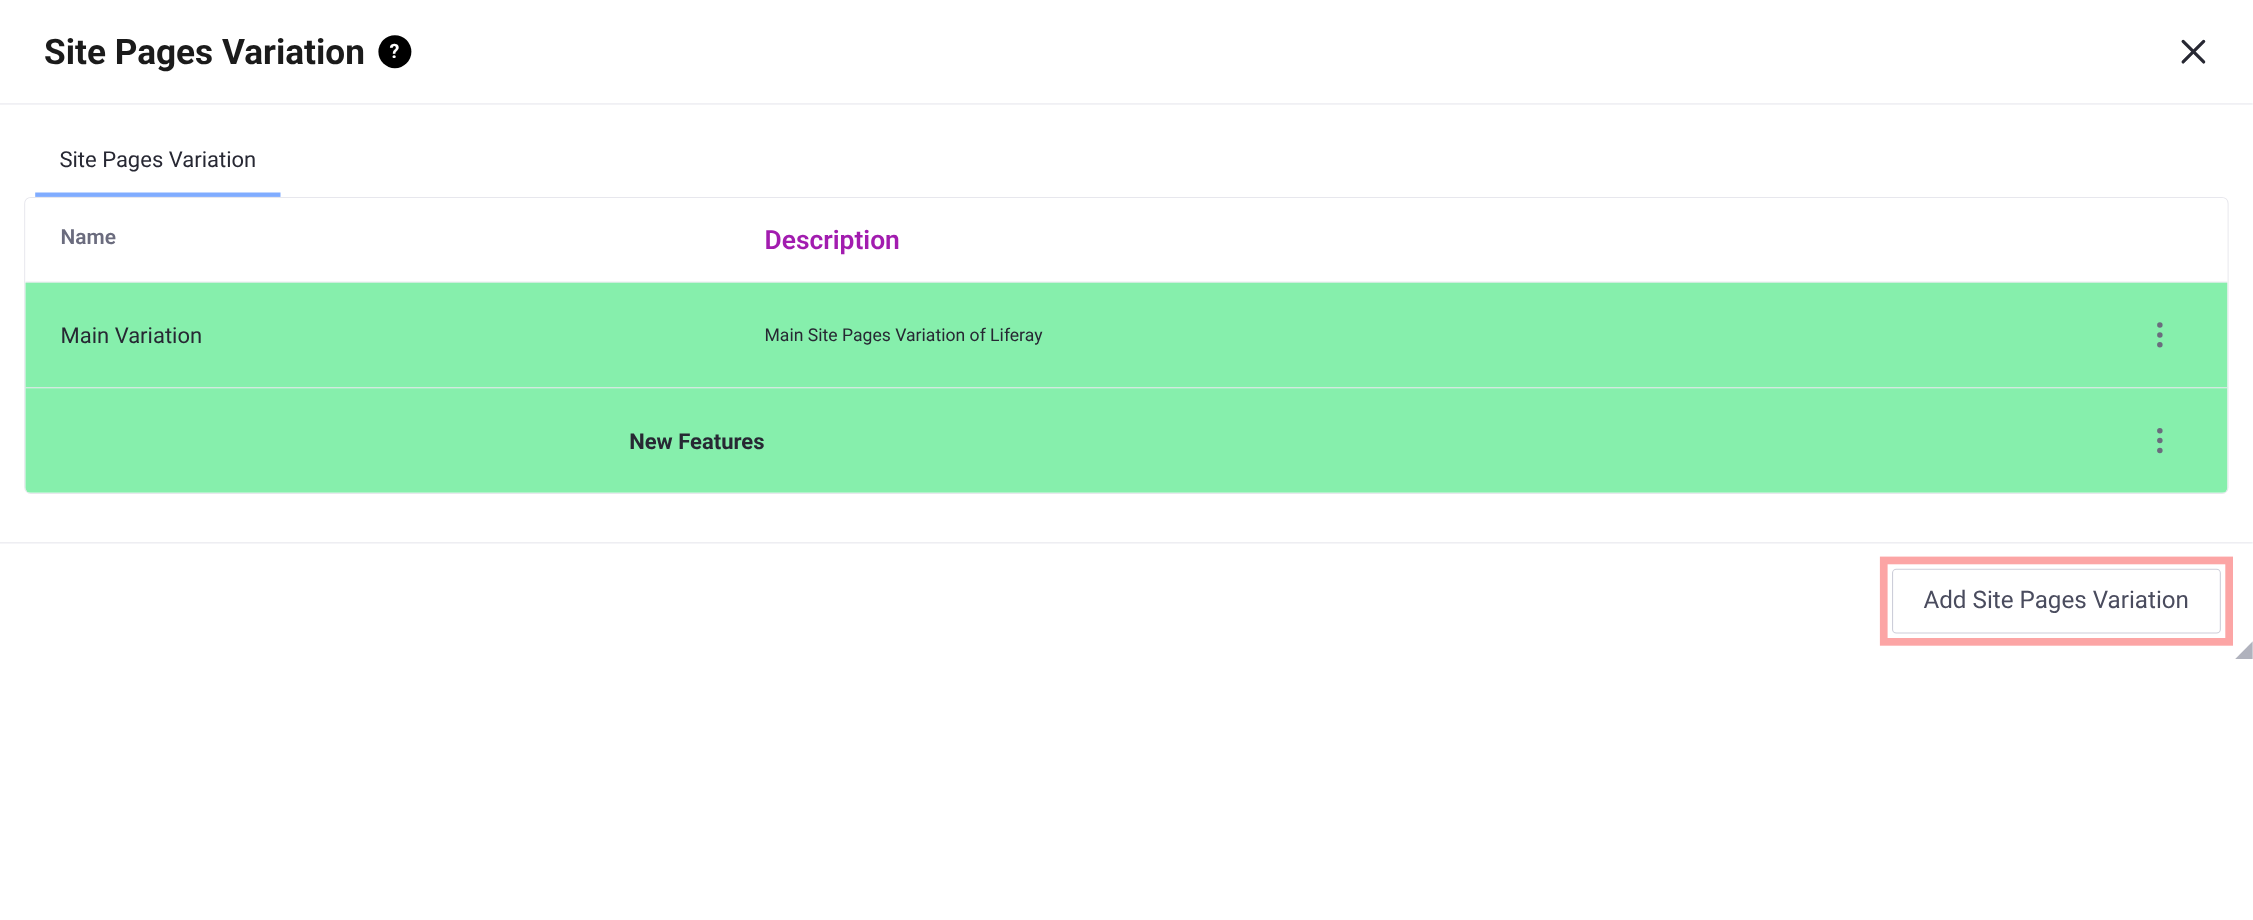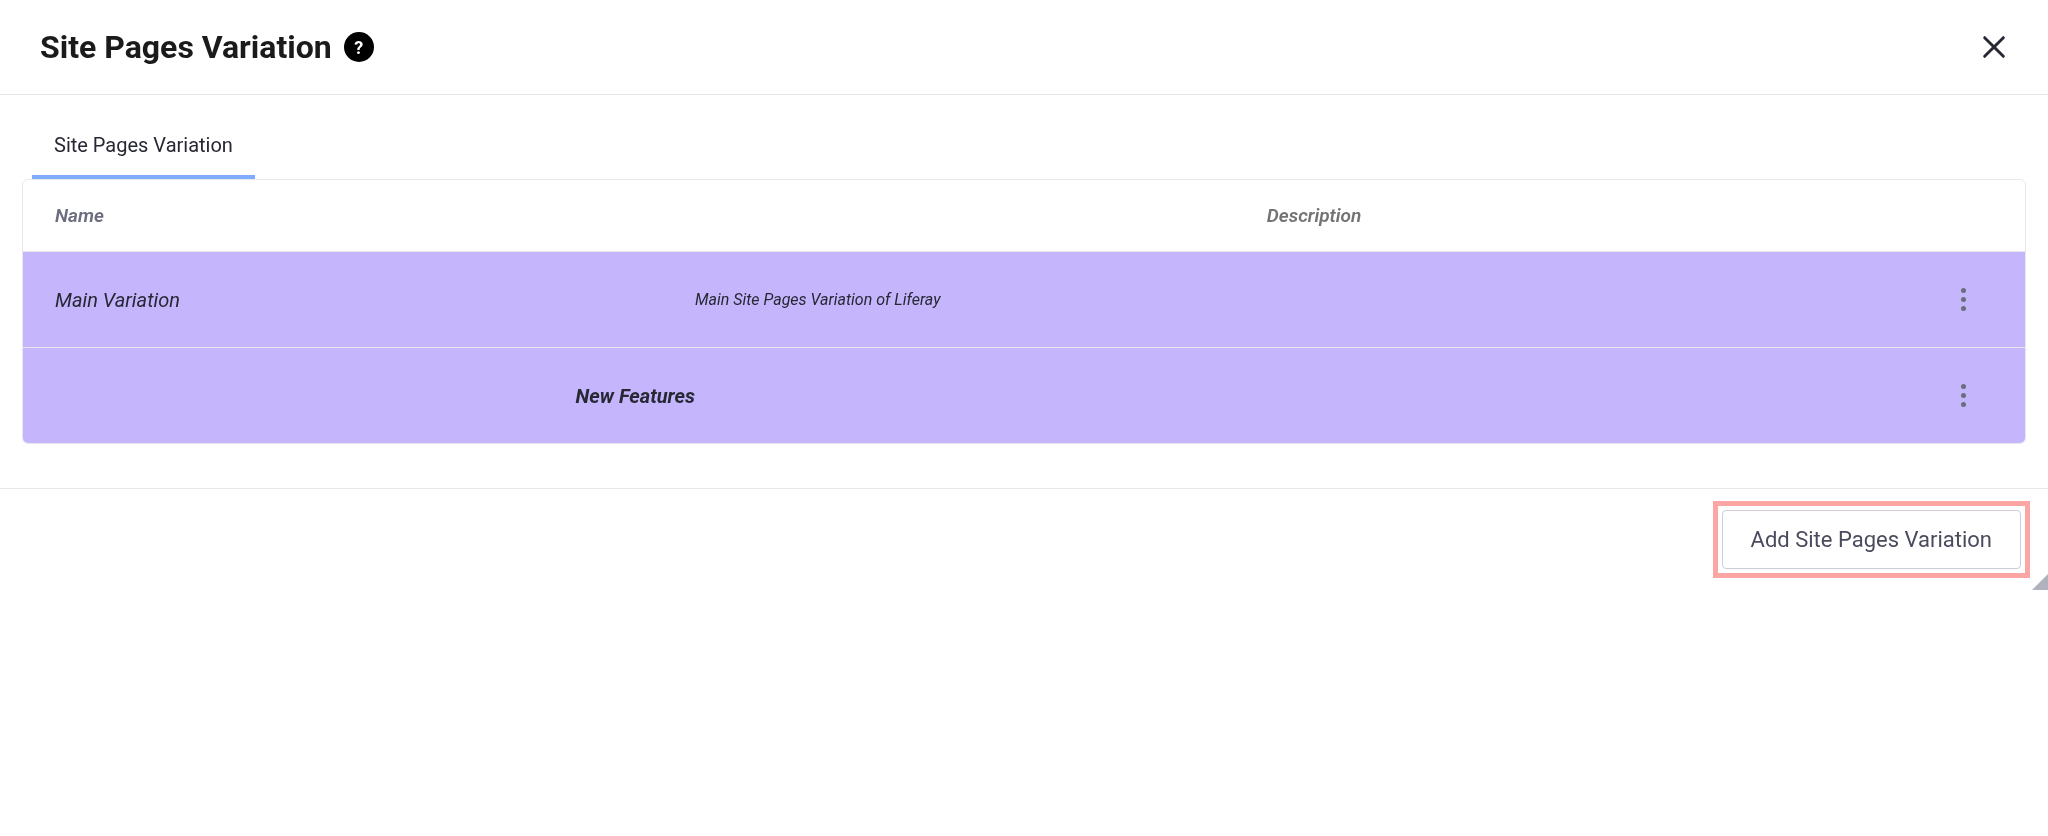--- a/index.html
+++ b/index.html
@@ -72,50 +72,48 @@
       border-bottom: 4px solid transparent;
       position: relative;
     }
     .tab.active {
       border-bottom-color: #80acff;
     }
     .table-container {
       border: 1px solid #e7e7ed;
       border-radius: 6px;
       overflow: hidden;
-      font-style: italic;
     }
     .table-header {
       display: flex;
       padding: 24px 32px;
       border-bottom: 1px solid #e7e7ed;
       background: #fff;
     }
     .col-name {
       width: 640px;
       font-size: 19px;
       font-weight: 600;
       color: #6b6c7e;
     }
     .col-desc {
       flex: 1;
-      font-size: 19px;
+      font-size: 24px;
       font-weight: 600;
-      color: #737373;
-      text-align: center;
+      color: #a21caf;
     }
     .col-actions {
       width: 60px;
     }
     .table-row {
       display: flex;
       align-items: center;
       padding: 30px 32px;
       border-bottom: 1px solid #e7e7ed;
-      background: #c4b5fd;
+      background: #86efac;
     }
     .table-row:last-child {
       border-bottom: none;
     }
     .row-name {
       width: 640px;
       font-size: 20px;
       color: #272833;
     }
     .row-name.bold {
@@ -148,21 +146,21 @@
     }
     .footer {
       border-top: 1px solid #e7e7ed;
       margin-top: 44px;
       padding: 12px 18px 12px 0;
       display: flex;
       justify-content: flex-end;
       position: relative;
     }
     .add-button-highlight {
-      border: 5px solid #fca5a5;
+      border: 7px solid #fca5a5;
       padding: 4px;
       display: inline-block;
     }
     .add-button {
       background: #ffffff;
       border: 1px solid #cdced9;
       border-radius: 4px;
       padding: 16px 28px;
       font-size: 22px;
       color: #4a4c5e;

